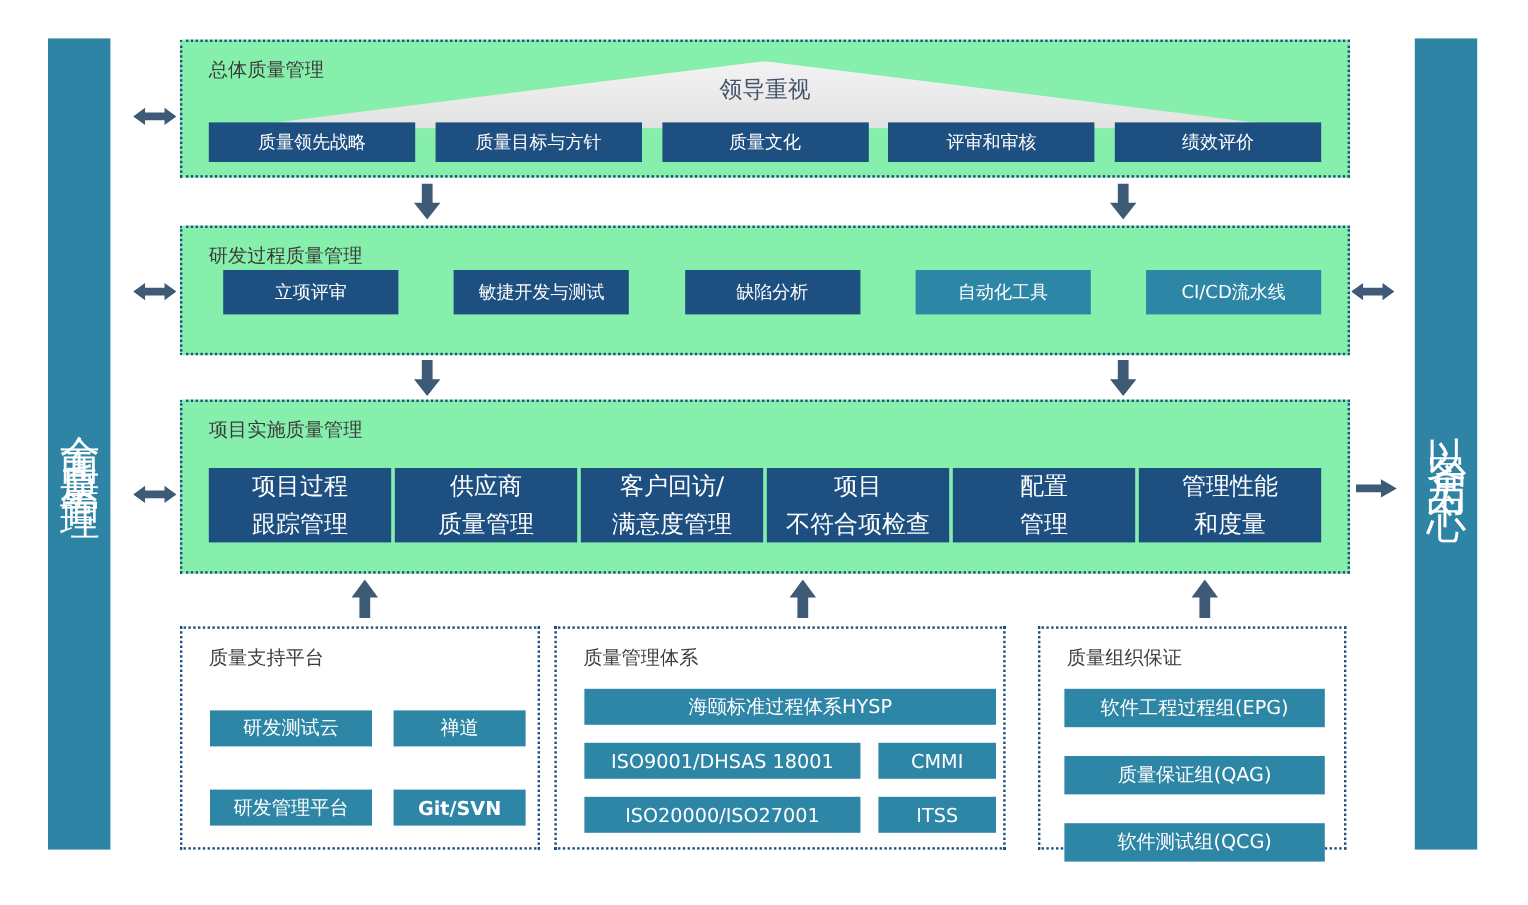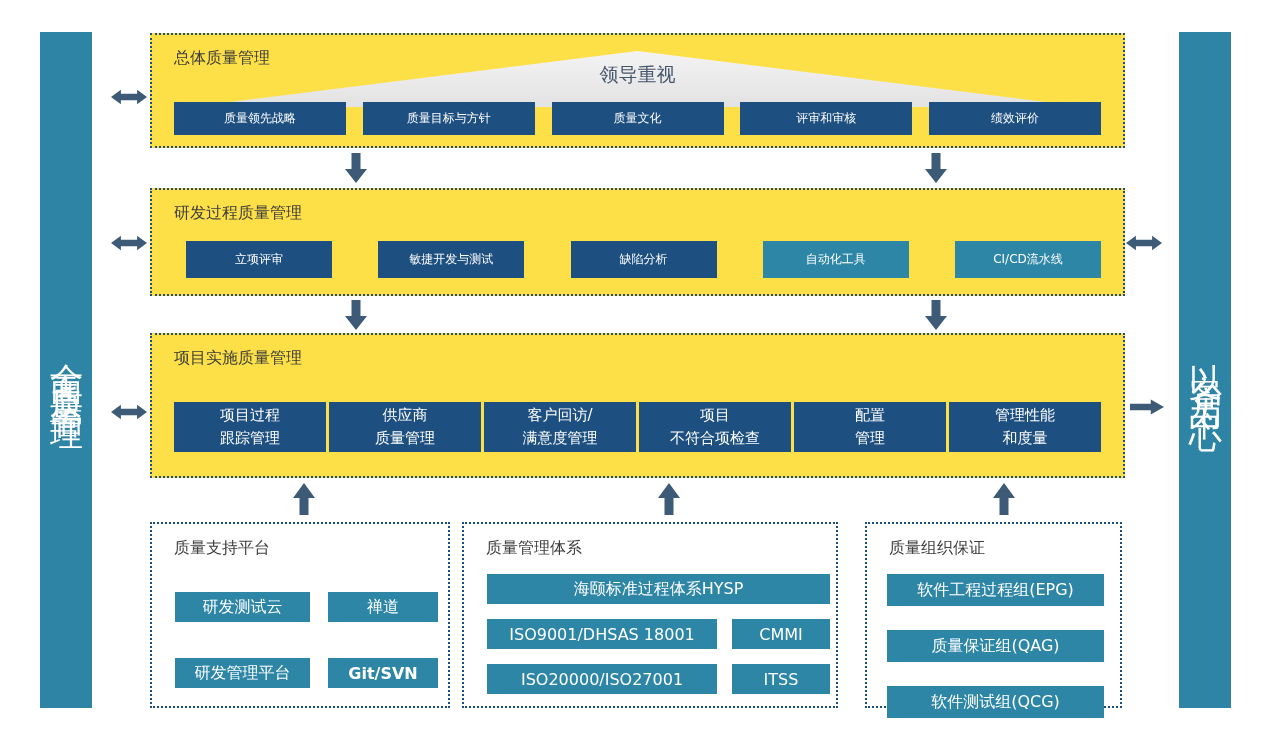--- a/index.html
+++ b/index.html
@@ -7,41 +7,41 @@
   .canvas { position:relative; width:1273px; height:754px; background:#ffffff; overflow:hidden; }
 
   
   .side-bar { position:absolute; top:32px; height:676px; background:#2e84a4; color:#fff;
               display:flex; align-items:center; justify-content:center; }
   .side-bar.left  { left:40px;  width:52px; }
   .side-bar.right { left:1179px; width:52px; }
   .side-bar span { writing-mode:vertical-rl; text-orientation:upright; font-size:33px; letter-spacing:11px; }
 
   
-  .section { position:absolute; left:150px; width:975px; border:2px dotted #1d4e7d; background:#fde047; }
+  .section { position:absolute; left:150px; width:975px; border:2px dotted #1d4e7d; background:#86efac; }
   .s1 { top:33px;  height:115px; }
   .s2 { top:188px; height:108px; }
   .s3 { top:333px; height:145px; }
   .sec-title { position:absolute; left:22px; top:13px; font-size:16px; color:#3c3c3c; z-index:2; }
 
   
   .triangle { position:absolute; left:38px; right:38px; top:16px; height:56px;
               background:linear-gradient(#f3f3f3,#e2e2e2);
               clip-path:polygon(50% 0, 100% 100%, 0 100%); z-index:1; }
   .tri-label { position:absolute; top:27px; left:0; right:0; text-align:center;
                font-size:19px; color:#44546a; z-index:2; }
 
   
   .btn-row { position:absolute; left:22px; right:22px; display:flex; justify-content:space-between; z-index:2; }
   .btn { background:#1d4f80; color:#fff; display:flex; align-items:center; justify-content:center;
-         text-align:center; font-size:12px; }
+         text-align:center; font-size:15px; }
   .btn.teal { background:#2e86a6; }
   .s1 .btn-row { bottom:11px; }  .s1 .btn { width:172px; height:33px; }
-  .s2 .btn-row { bottom:16px;padding-left:12px; }  .s2 .btn { width:146px; height:37px; }
-  .s3 .btn-row { bottom:24px; }  .s3 .btn { width:152px; height:50px; font-size:15px;
+  .s2 .btn-row { bottom:32px;padding-left:12px; }  .s2 .btn { width:146px; height:37px; }
+  .s3 .btn-row { bottom:24px; }  .s3 .btn { width:152px; height:62px; font-size:20px;
                                             line-height:1.55; white-space:pre-line; }
 
   
   .bbox { position:absolute; top:522px; height:186px; border:2px dotted #1d4e7d; background:#fff; }
   .bb1 { left:150px; width:300px; }
   .bb2 { left:462px; width:376px; }
   .bb3 { left:865px; width:257px; }
   .bbox .sec-title { top:14px; }
 
   .tbtn { background:#2e86a6; color:#fff; display:flex; align-items:center; justify-content:center;

